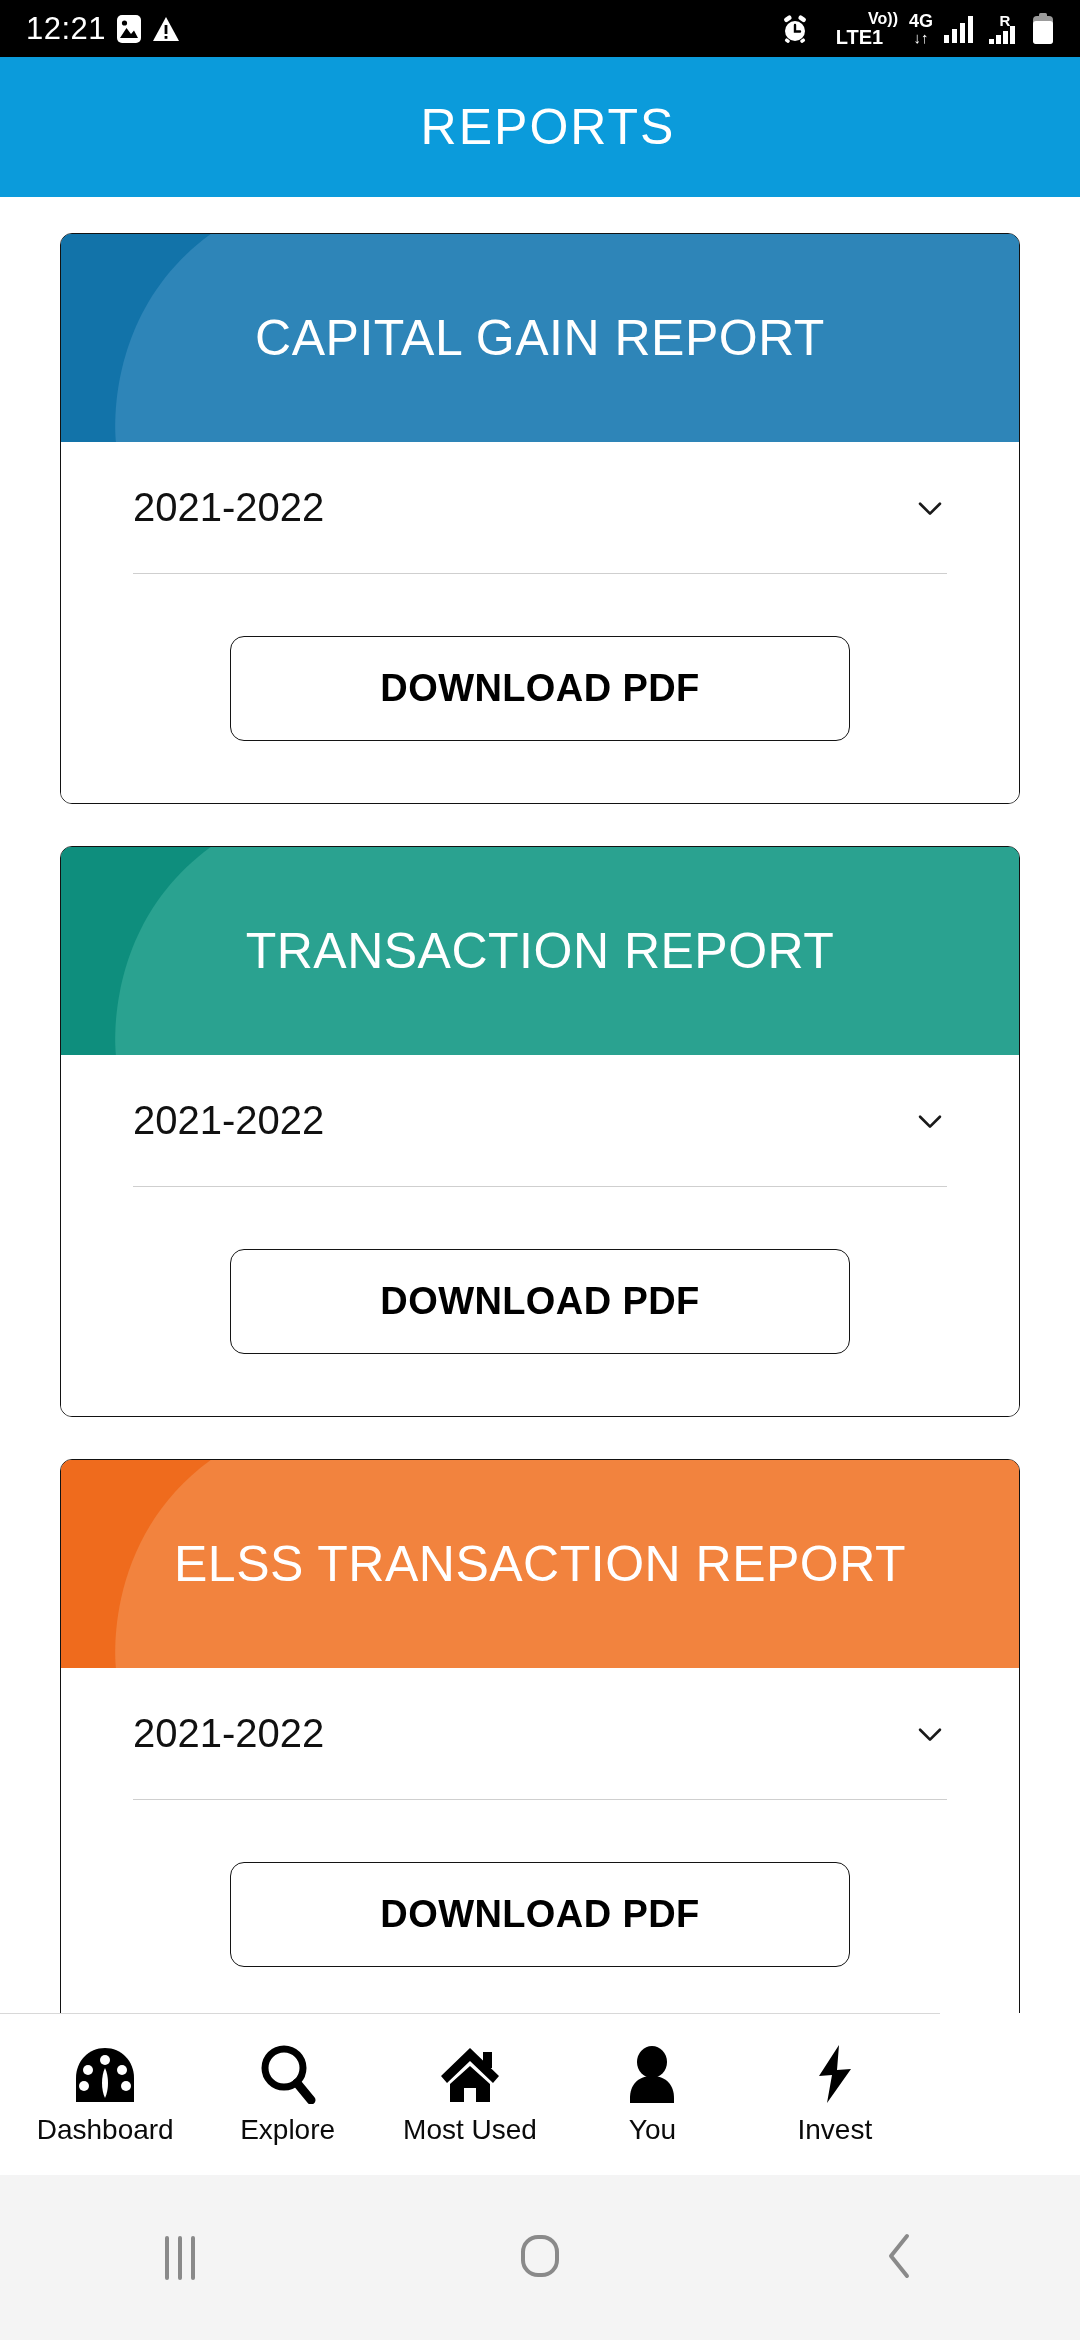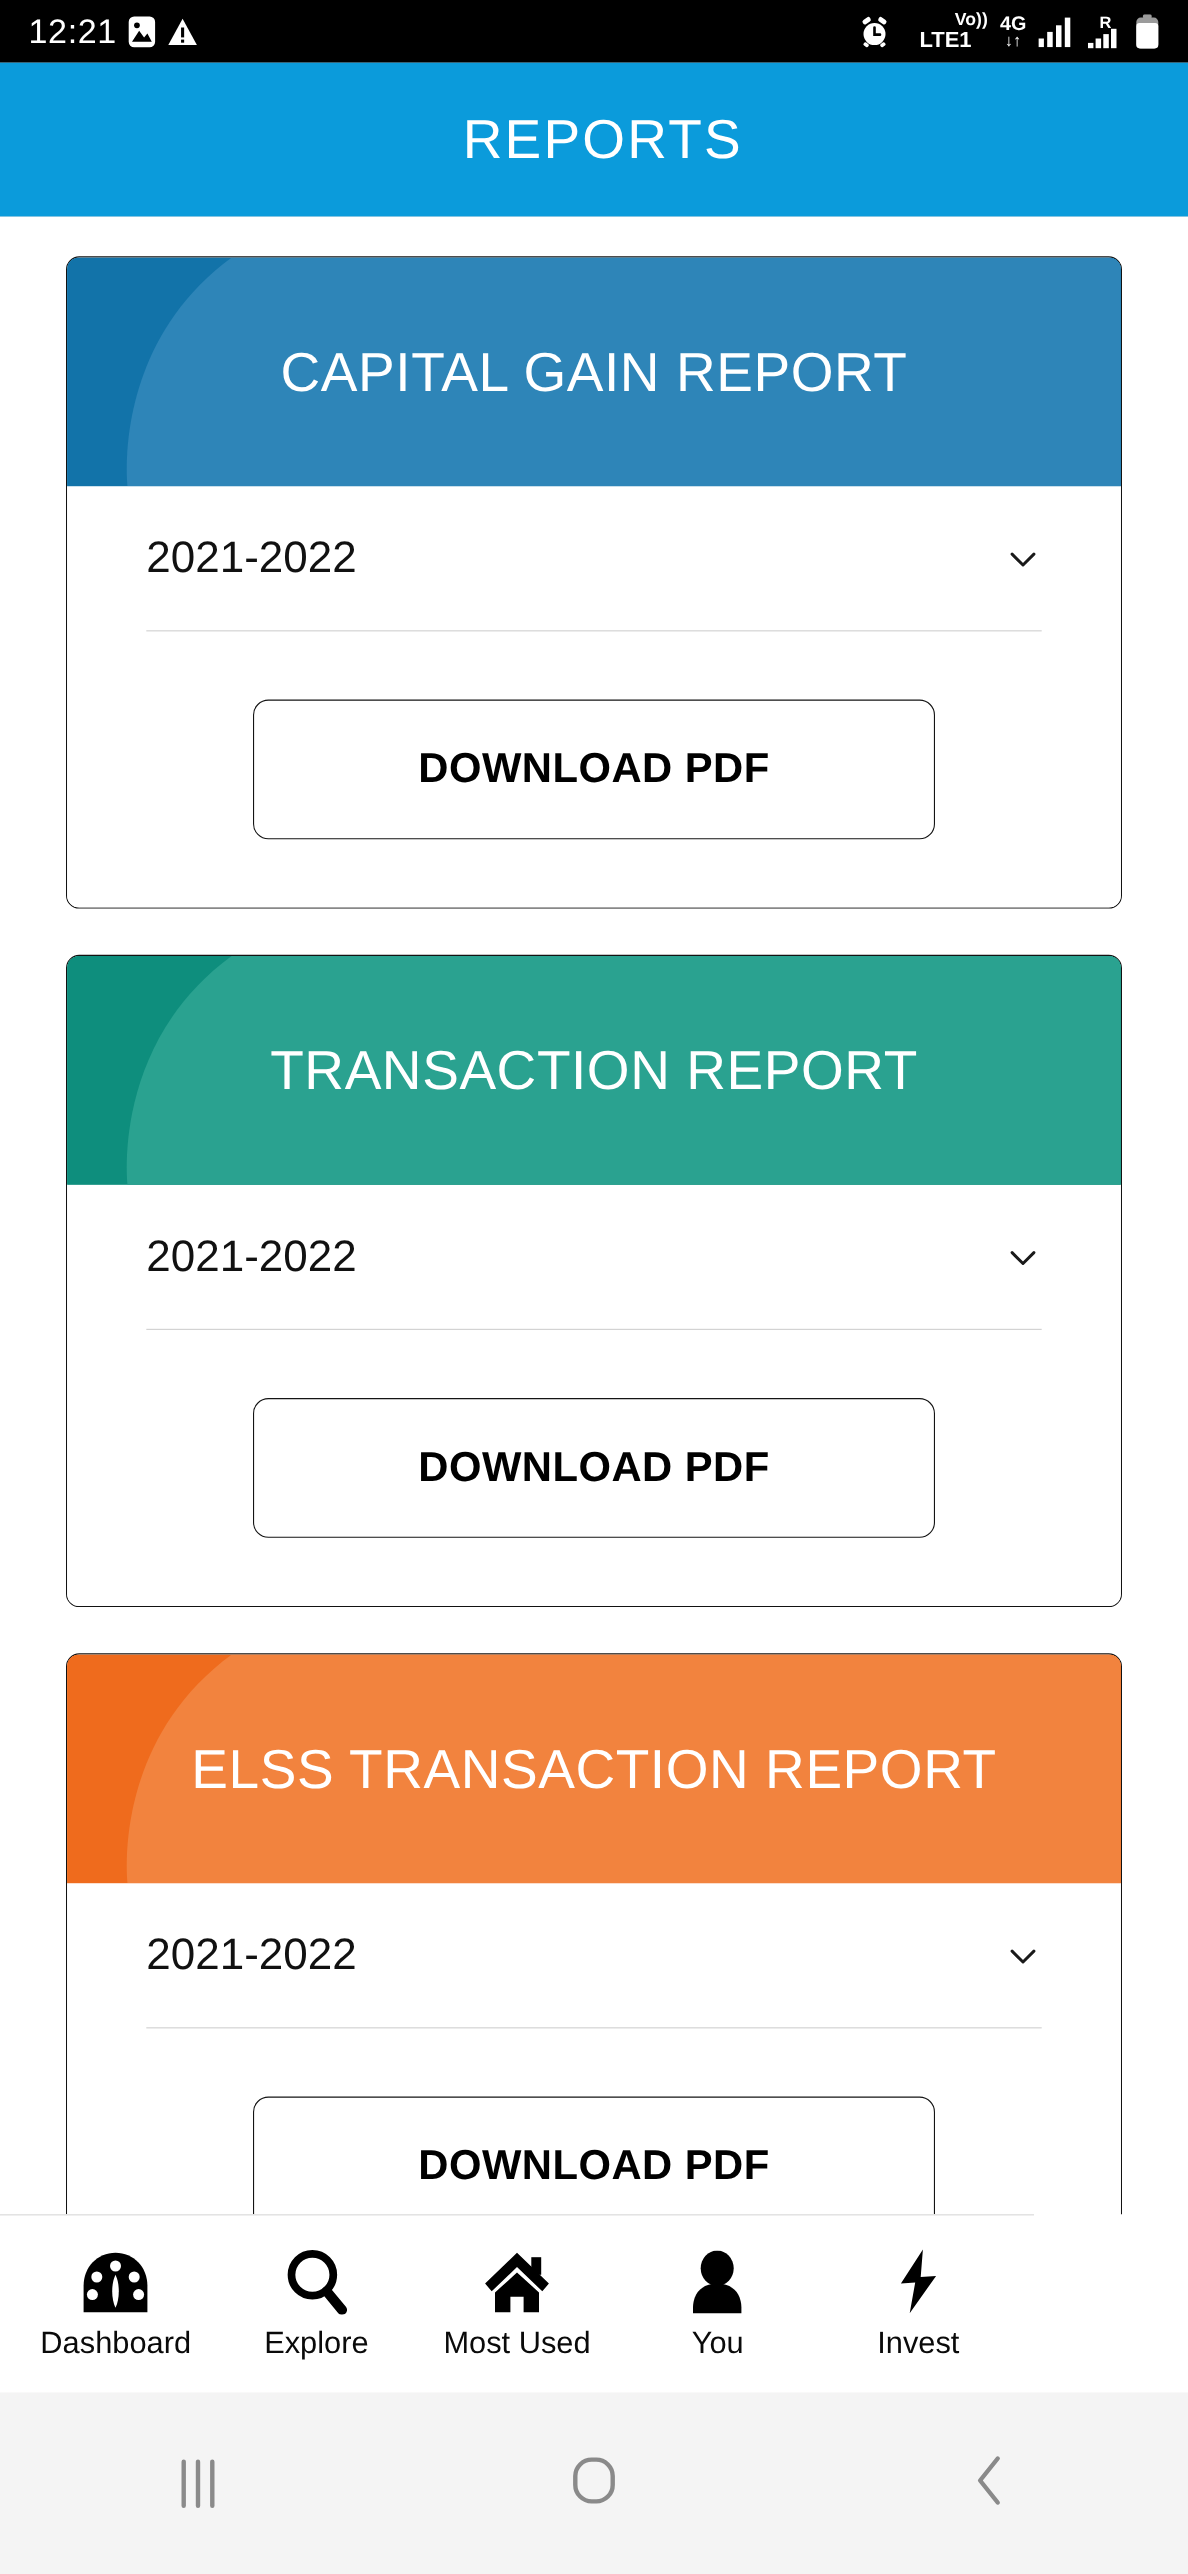--- a/index.html
+++ b/index.html
@@ -81,21 +81,21 @@
   .select-row {
     position: relative; height: 132px;
     display: flex; align-items: center; justify-content: space-between;
     border-bottom: 1.6px solid #cfcfcf;
   }
   .select-value { font-size: 40px; color: #111111; font-weight: 400; }
   .chev { width: 34px; height: 34px; display: block; }
 
   .btn-wrap { display: flex; justify-content: center; padding: 62px 0 62px 0; }
   .pdf-btn {
-    width: 620px; height: 127px;
+    width: 620px; height: 105px;
     border: 1.8px solid #141414; border-radius: 14px;
     background: #ffffff; color: #000000;
     font-family: "Liberation Sans", sans-serif;
     font-size: 38px; font-weight: 700; letter-spacing: 0.4px;
     display: flex; align-items: center; justify-content: center;
     cursor: pointer;
   }
 
   
   .bottomnav {

